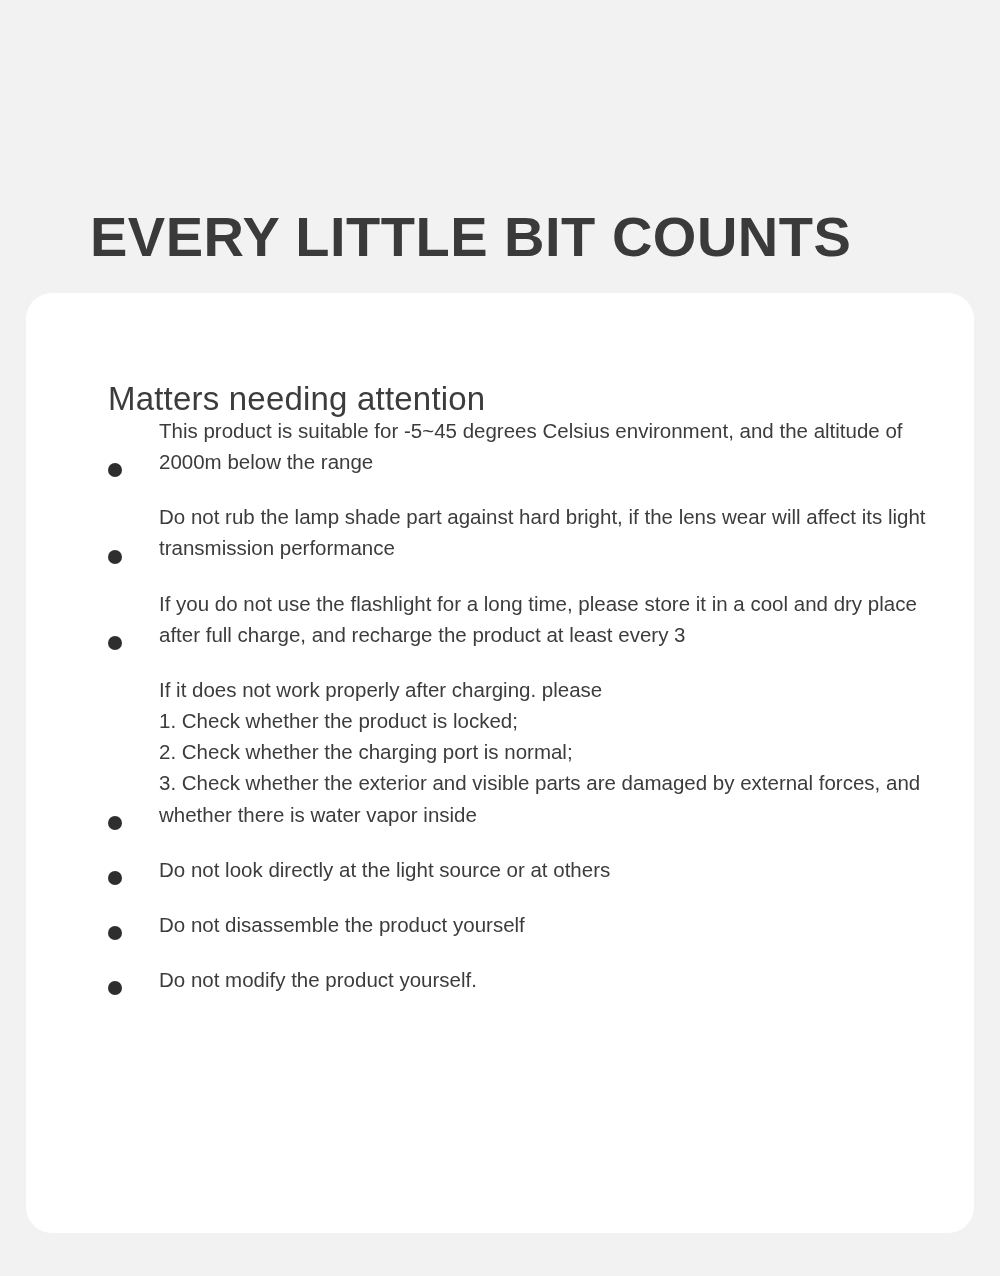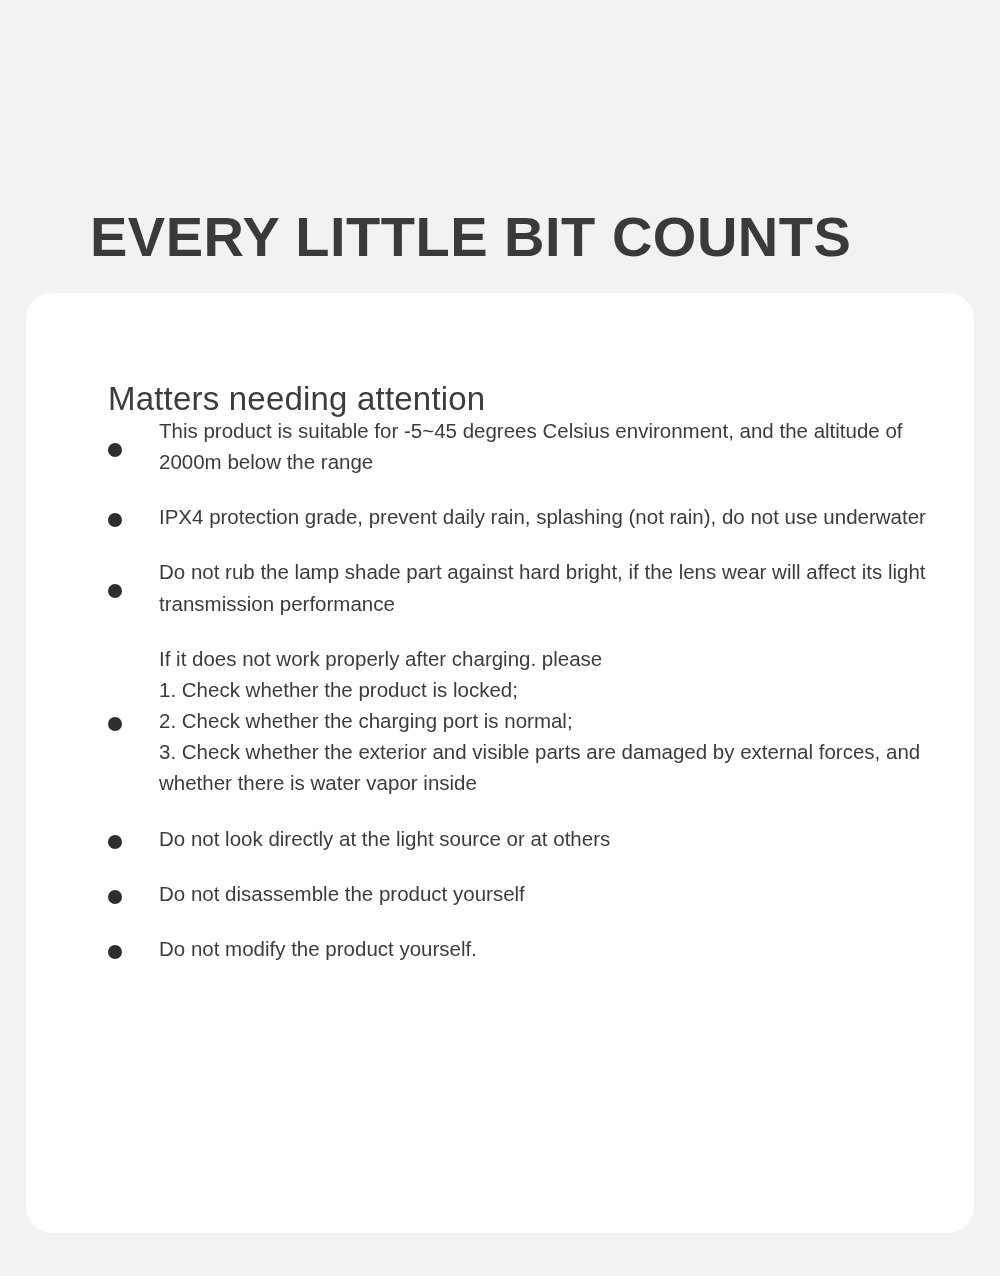--- a/index.html
+++ b/index.html
@@ -53,21 +53,21 @@
   }
   .notes {
     position: absolute;
     left: 82px;
     top: 122px;
     width: 836px;
   }
   .note {
     position: relative;
     display: flex;
-    align-items: center;
+    align-items: flex-end;
     margin-bottom: 24px;
   }
   .bullet {
     flex: 0 0 auto;
     width: 14px;
     height: 14px;
     border-radius: 50%;
     background: #2e2e2e;
     margin-top: 7px;
     margin-right: 37px;
@@ -90,31 +90,31 @@
   <div class="card">
     <h2 class="card-title">Matters needing attention</h2>
 
     <div class="notes">
 
       <div class="note">
         <span class="bullet"></span>
         <span class="note-text">This product is suitable for -5~45 degrees Celsius environment, and the altitude of 2000m below the range</span>
       </div>
 
-      <div class="note">
-        <span class="bullet"></span>
-        <span class="note-text">IPX4 protection grade, prevent daily rain, splashing (not rain), do not use underwater</span>
-      </div>
 
 
       <div class="note">
         <span class="bullet"></span>
         <span class="note-text">Do not rub the lamp shade part against hard bright, if the lens wear will affect its light transmission performance</span>
       </div>
 
+      <div class="note">
+        <span class="bullet"></span>
+        <span class="note-text">If you do not use the flashlight for a long time, please store it in a cool and dry place after full charge, and recharge the product at least every 3</span>
+      </div>
 
       <div class="note">
         <span class="bullet"></span>
         <span class="note-text">If it does not work properly after charging. please
 1. Check whether the product is locked;
 2. Check whether the charging port is normal;
 3. Check whether the exterior and visible parts are damaged by external forces, and whether there is water vapor inside</span>
       </div>
 
       <div class="note">

